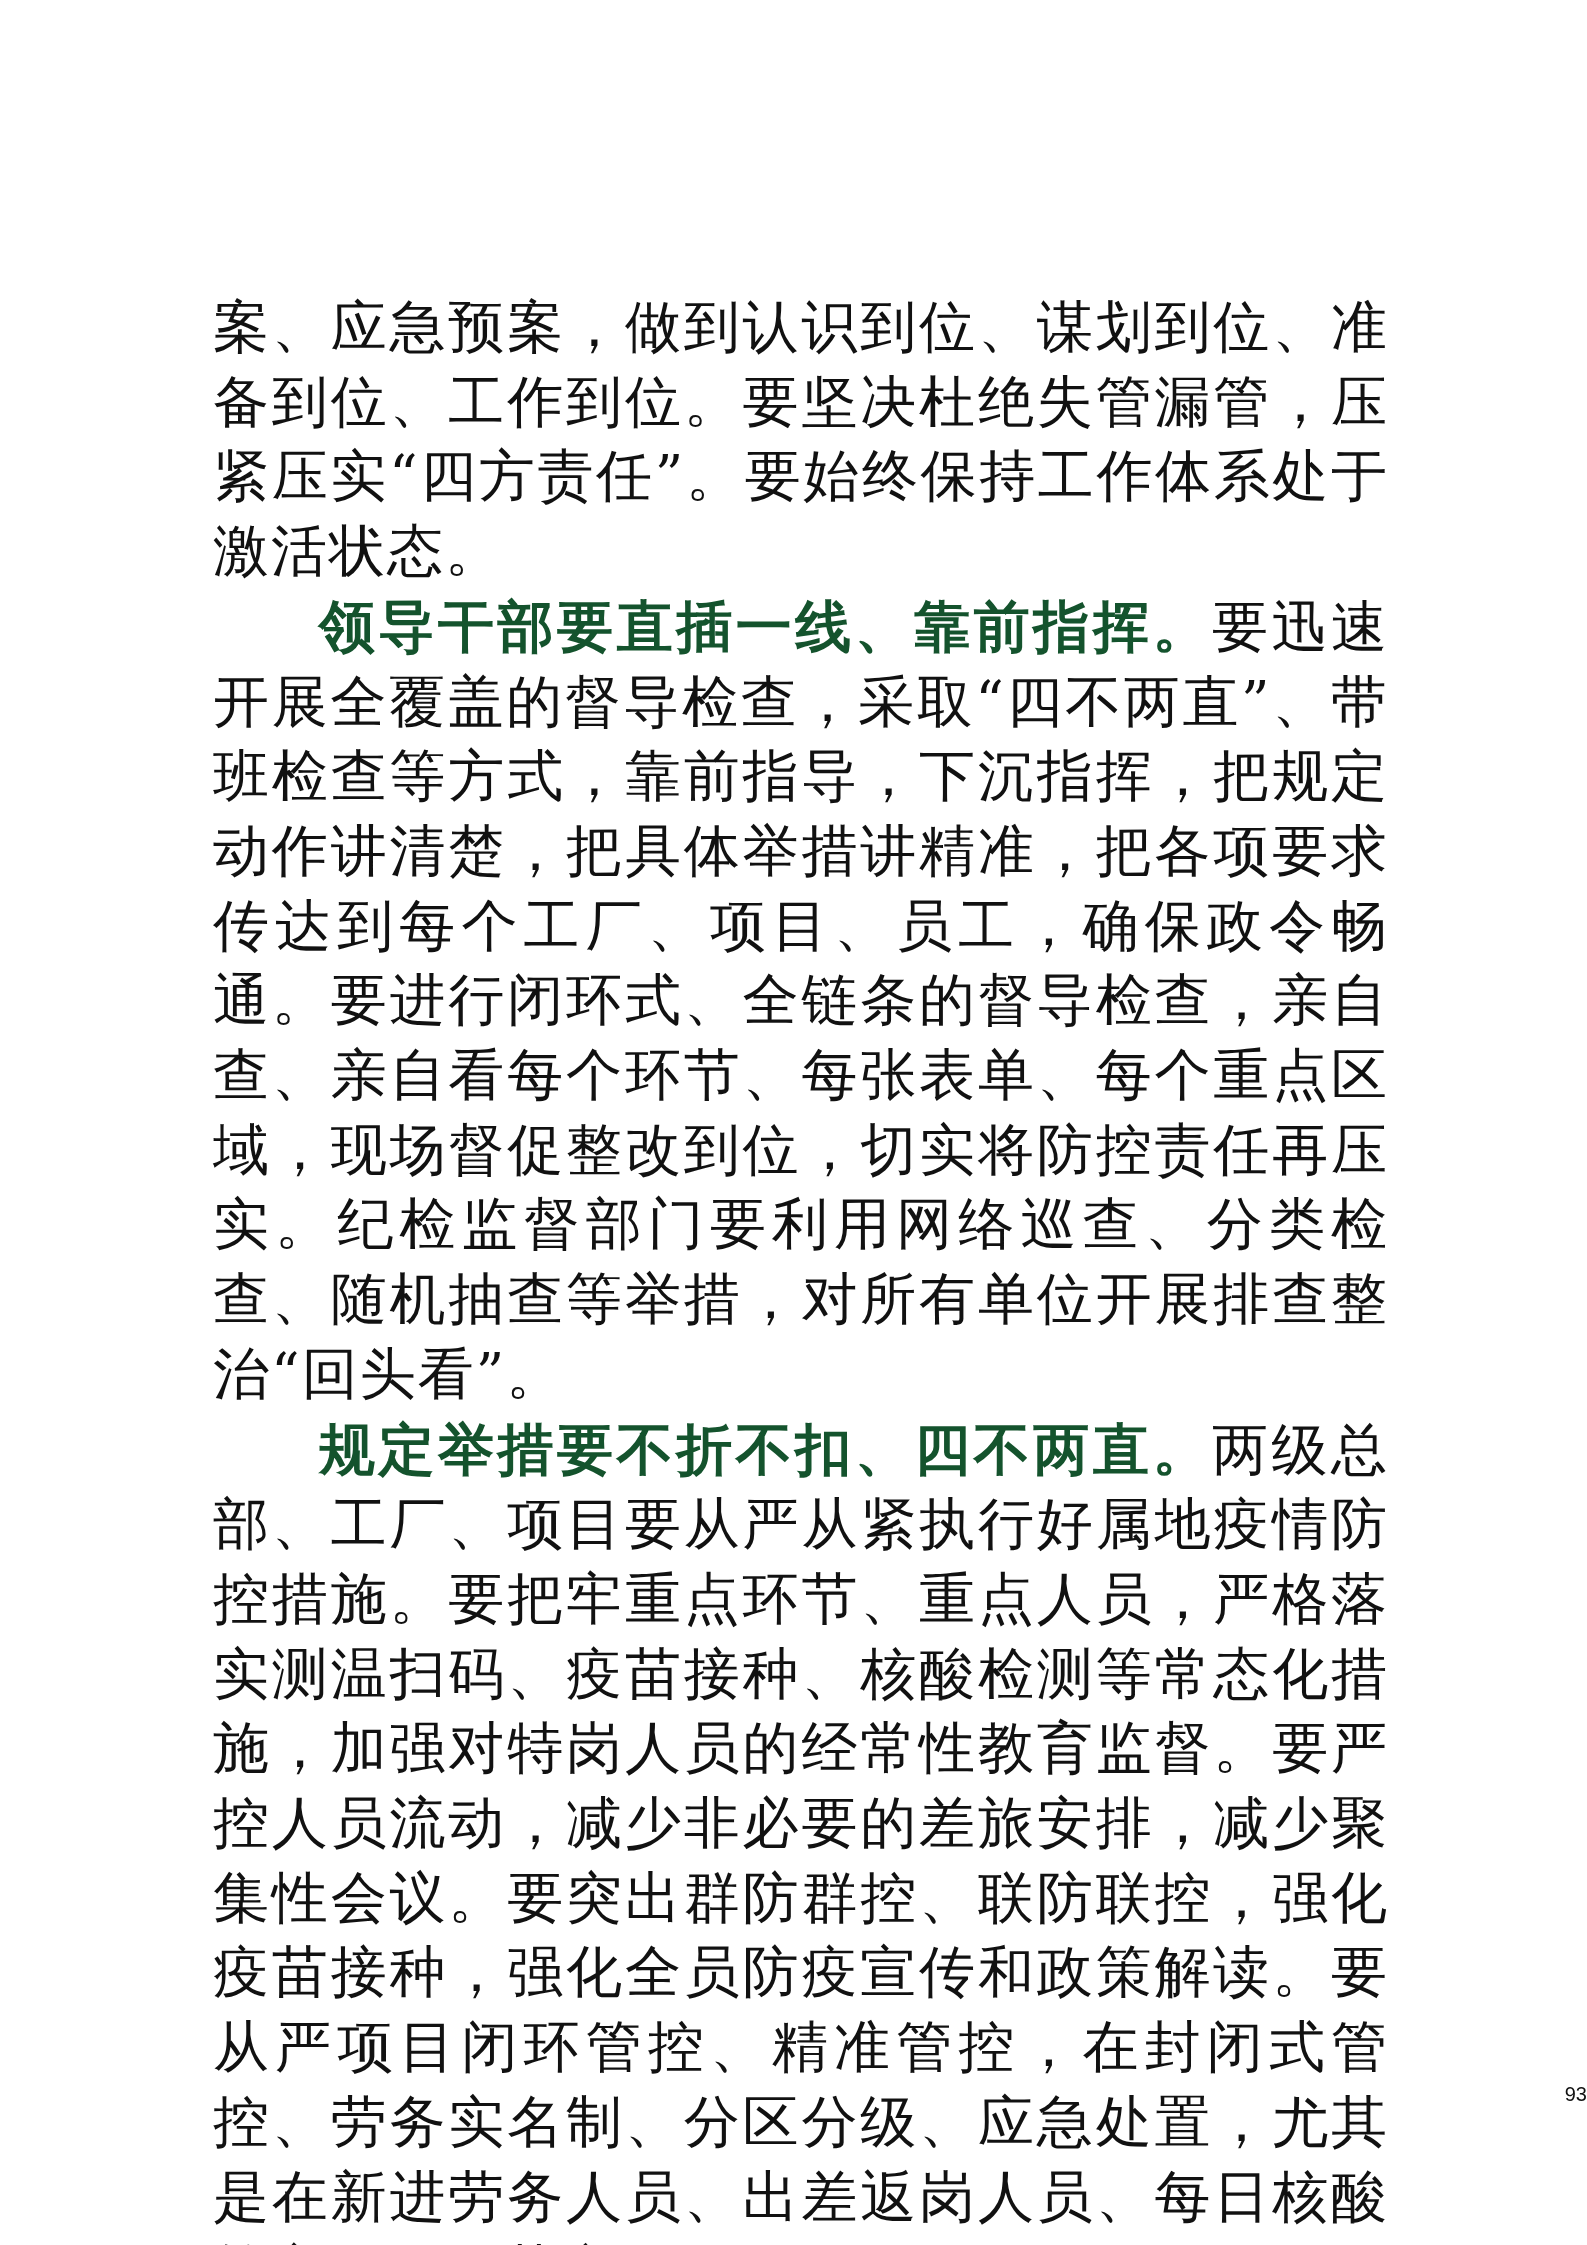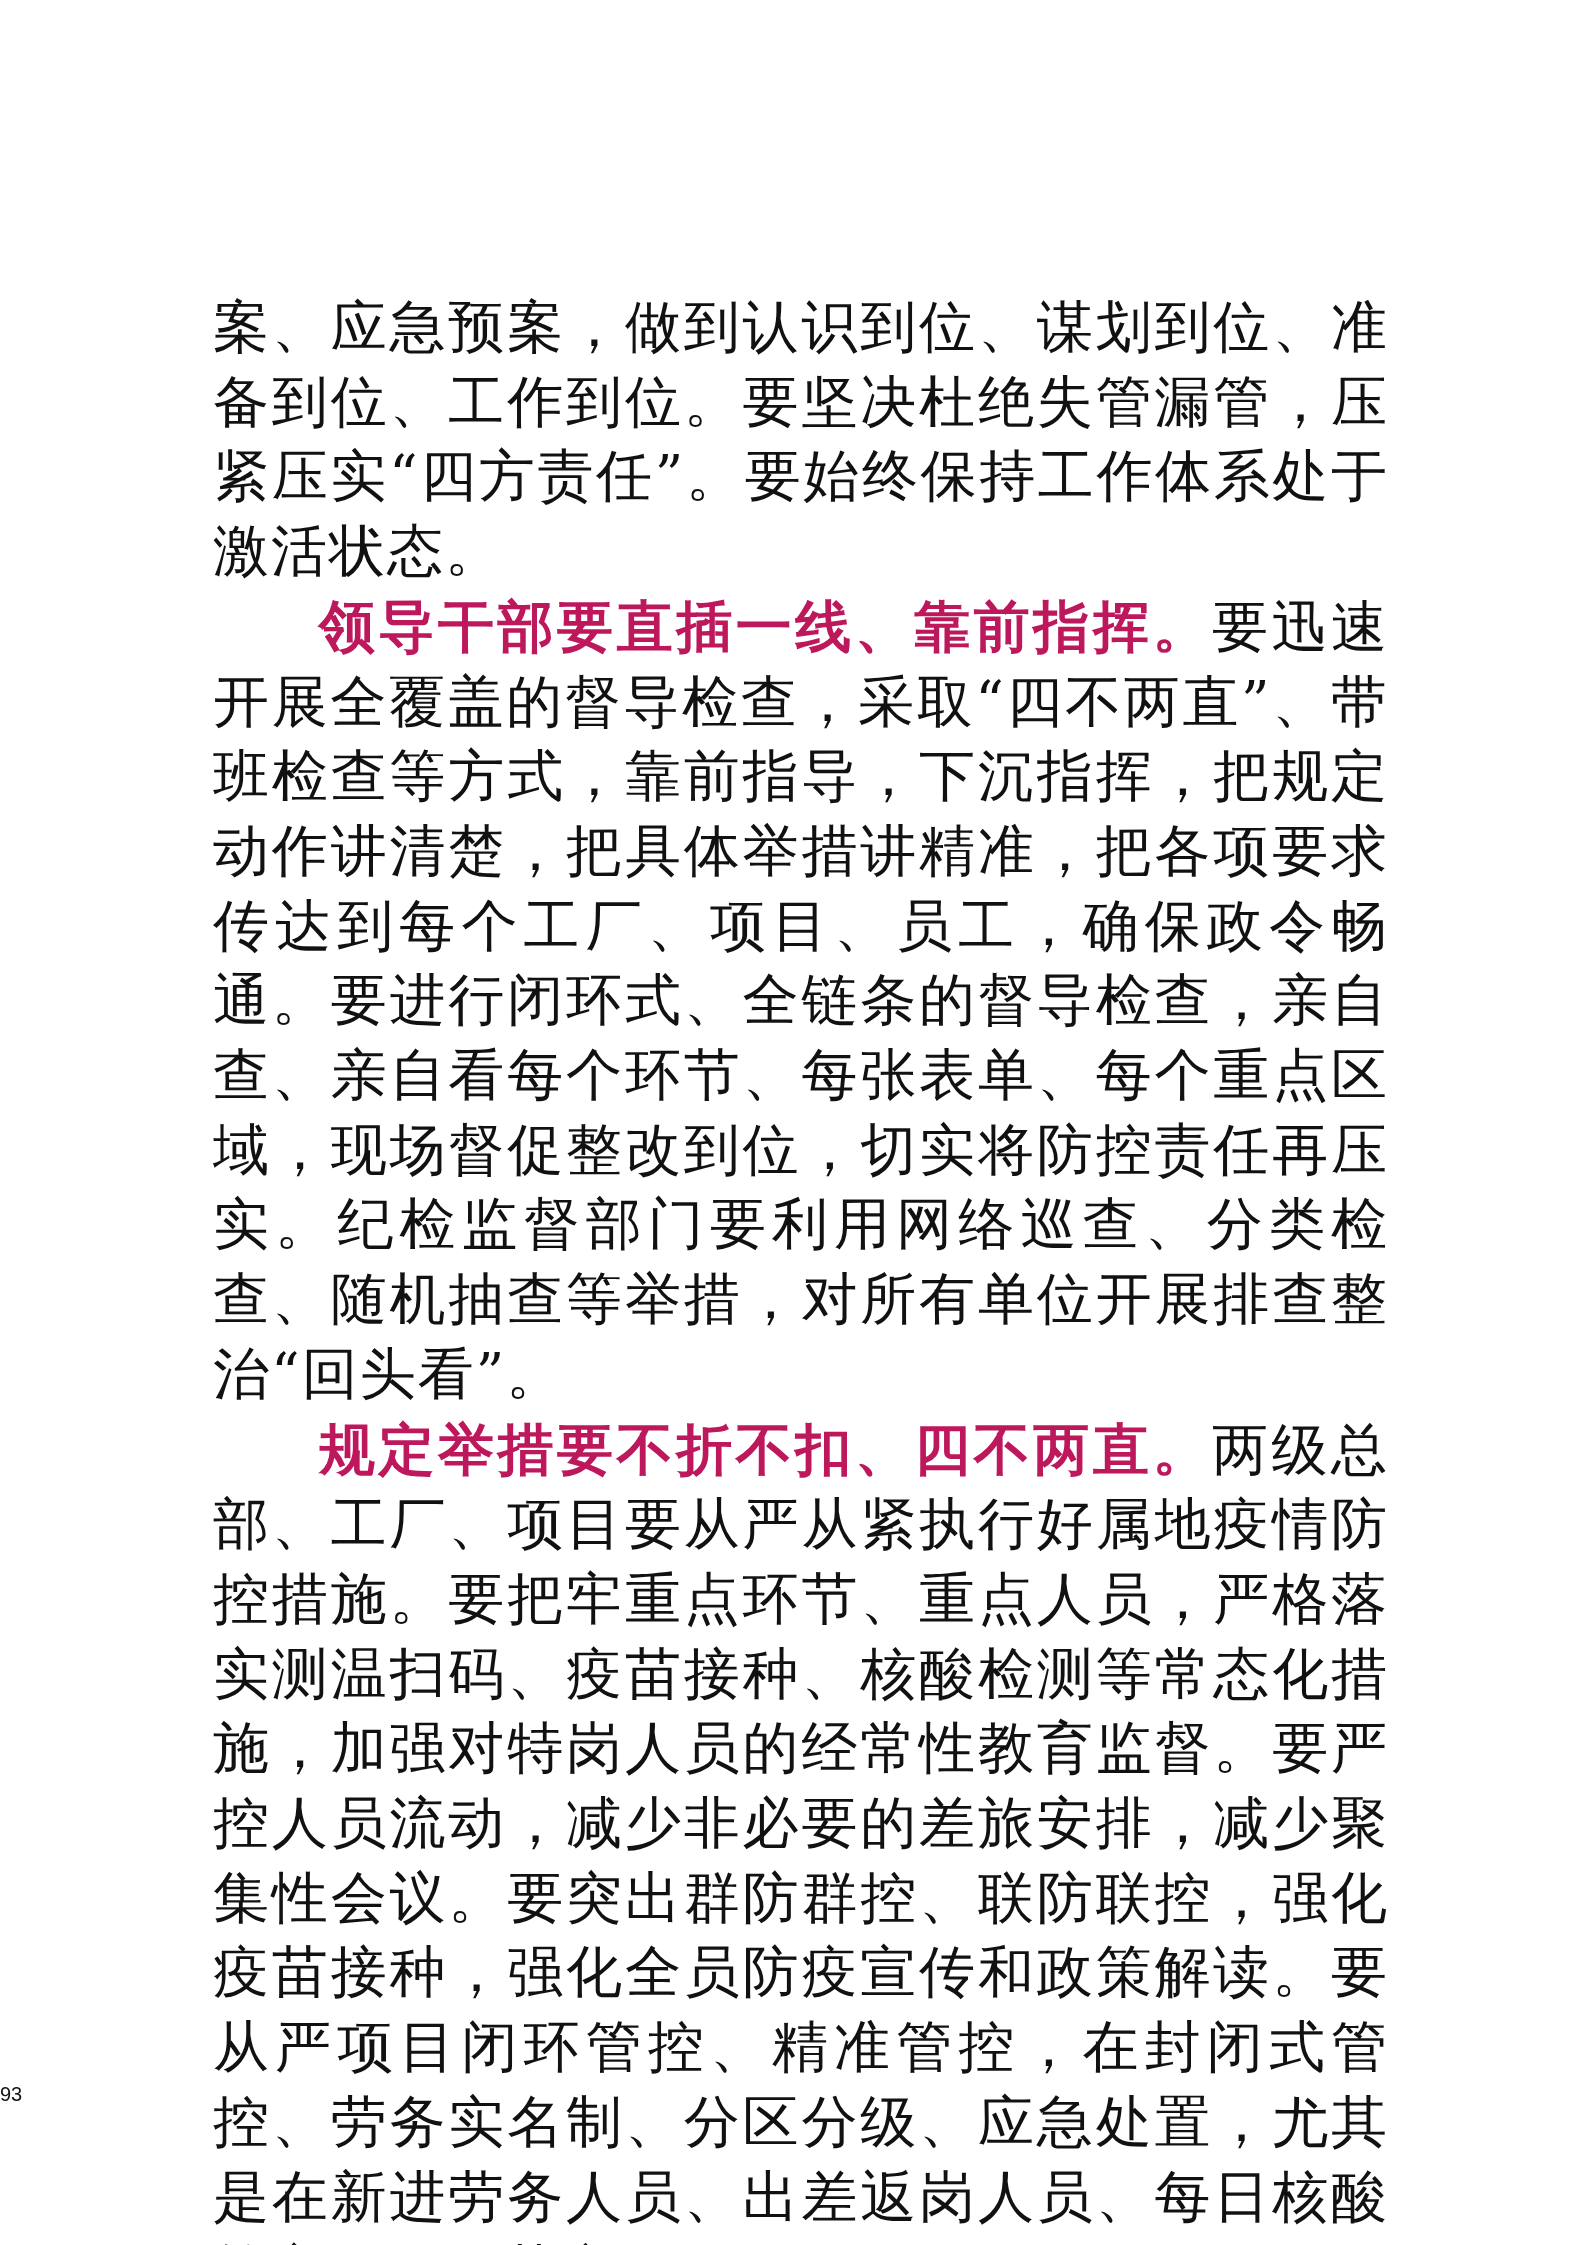--- a/index.html
+++ b/index.html
@@ -7,23 +7,23 @@
   .page { position: absolute; left: 0; top: 0; width: 1587px; height: 2245px; background: #fff; }
   .body-text {
     position: absolute; left: 213px; top: 290px; width: 1176px;
     font-family: "DejaVu Serif", "Liberation Serif", serif;
     font-size: 56px; line-height: 74.7px; color: #111;
     text-align: justify; text-justify: inter-character;
     letter-spacing: 2px;
   }
   .para { margin: 0; padding: 0; }
   .para.indent { text-indent: 106px; }
-  .lead { font-weight: bold; color: #be185d; margin-top: 36px; }
+  .lead { font-weight: bold; color: #14532d; margin-top: 36px; }
   .page-number {
-    position: absolute; left: 0; width: 1587px; top: 2083px; text-align: left;
+    position: absolute; left: 0; width: 1587px; top: 2083px; text-align: right;
     font-family: "Liberation Sans", "DejaVu Sans", sans-serif; font-size: 20px; color: #111;
   }
 </style>
 </head>
 <body>
 
 <div class="page">
   <div class="body-text">
     <p class="para">
       <span>案、应急预案，做到认识到位、谋划到位、准备到位、工作到位。要坚决杜绝失管漏管，压紧压实“四方责任”。要始终保持工作体系处于激活状态。</span>

